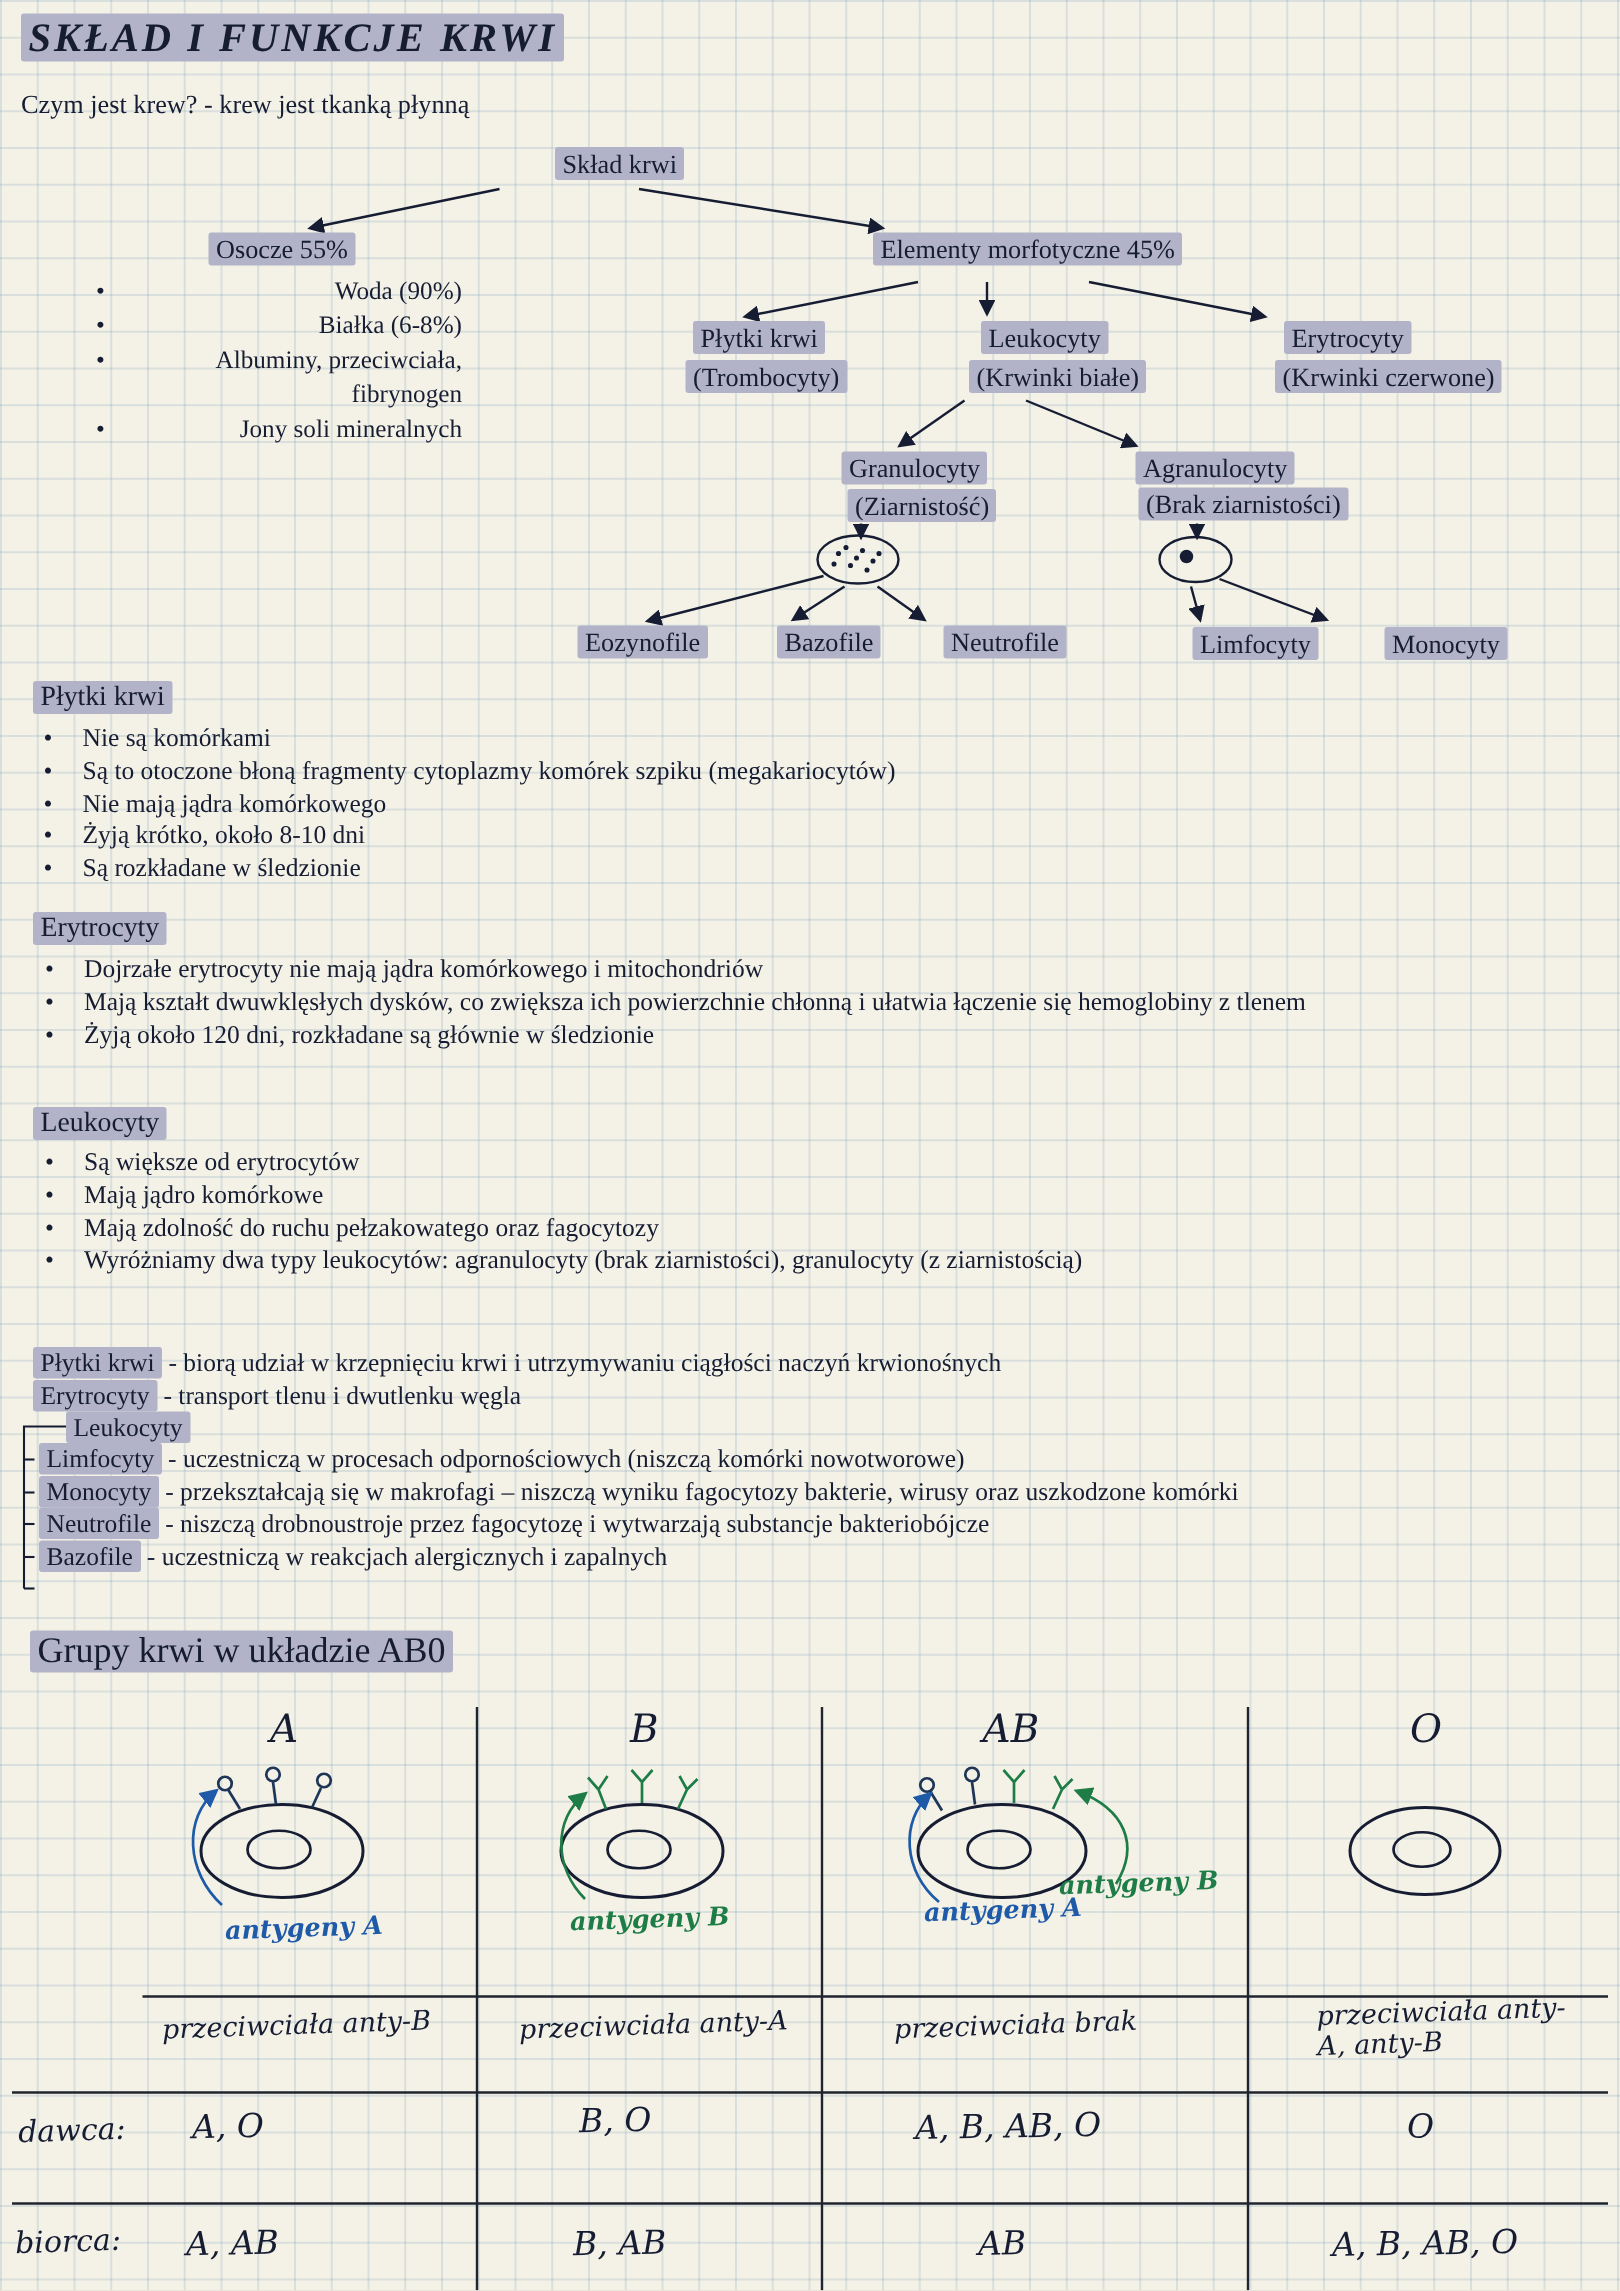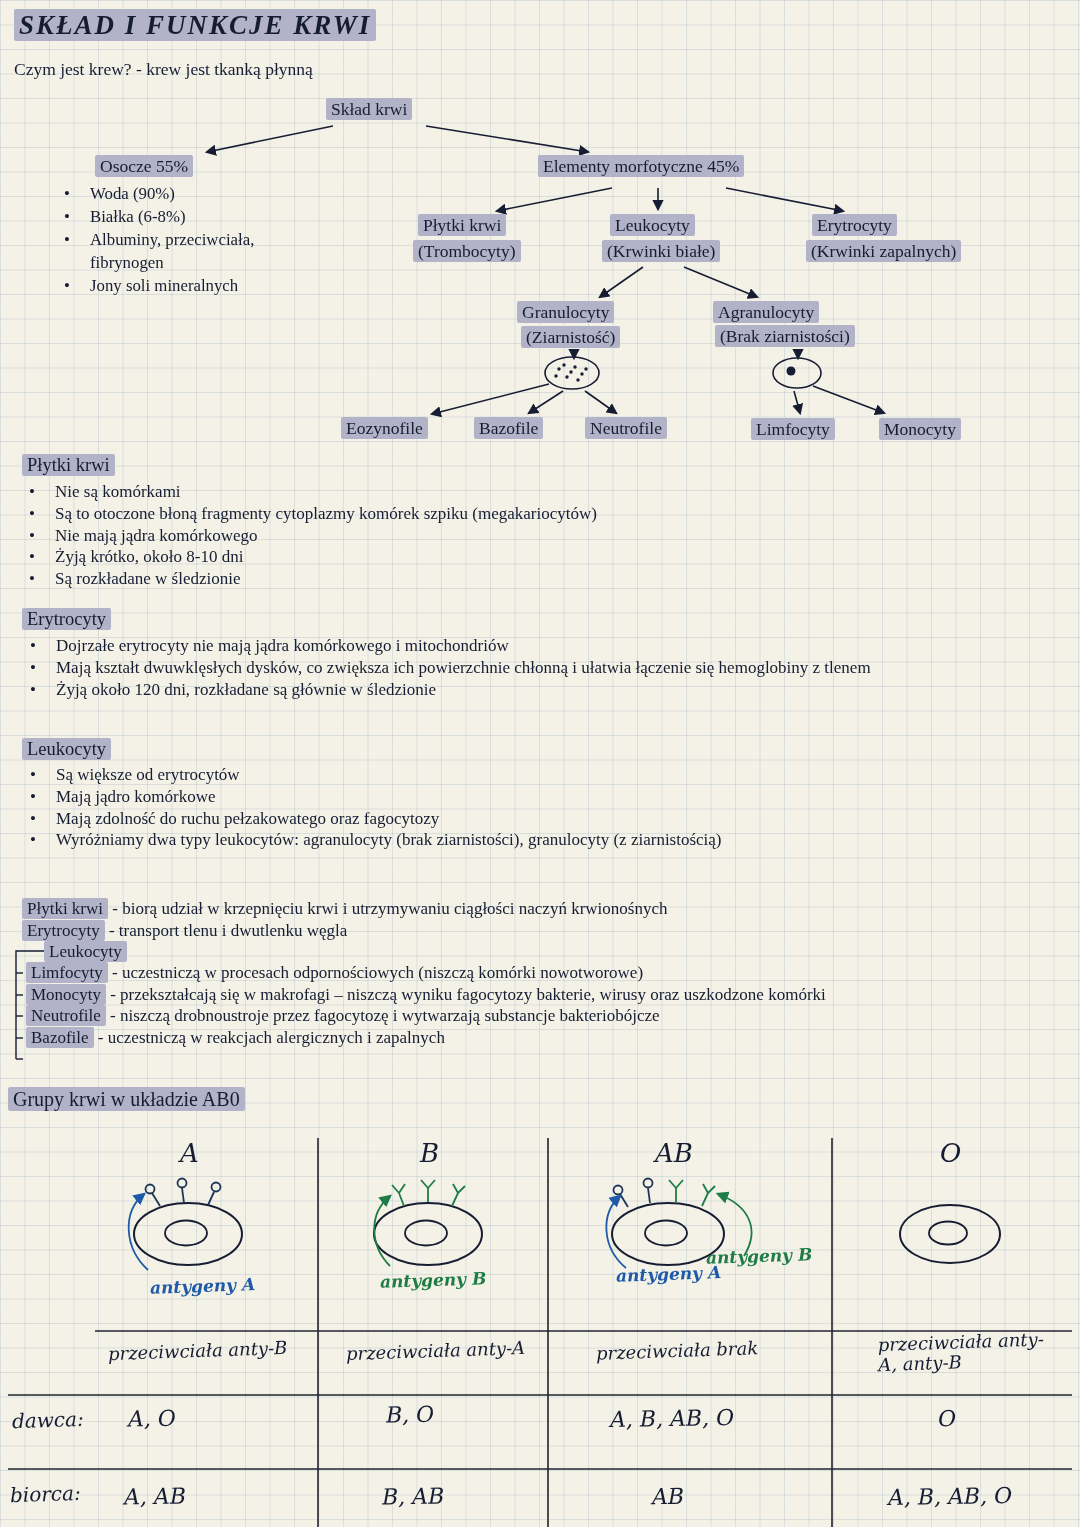--- a/index.html
+++ b/index.html
@@ -11,27 +11,27 @@
       linear-gradient(to bottom, rgba(120,158,184,0.22) 1px, transparent 1px);
     background-size:24.5px 24.5px;
     font-family:"Liberation Serif","DejaVu Serif",serif;
     color:#161d33;
   }
   .abs{position:absolute;}
   .hl{background:#b2b3c8;border-radius:2px;padding:1px 5px;
       box-decoration-break:clone;-webkit-box-decoration-break:clone;}
   .title{left:14px;top:10px;font-size:27px;font-weight:bold;font-style:italic;letter-spacing:2px;}
   .intro{left:14px;top:59px;font-size:17.5px;}
-  .node{position:absolute;font-size:17.5px;white-space:nowrap;}
+  .node{position:absolute;font-size:17.5px;white-space:nowrap;margin-left:44px;}
   .sec-header{font-size:18.5px;font-weight:bold;white-space:nowrap;}
   .sec-header .hl{font-weight:normal;}
   ul.bullets{list-style:none;margin:0;padding:0;}
   ul.bullets li{position:relative;padding-left:32px;line-height:21.8px;font-size:17px;}
   ul.bullets li::before{content:"\2022";position:absolute;left:6px;}
-  ul.osocze li{line-height:23px;font-size:16.8px;}
+  ul.osocze li{line-height:23px;font-size:16.8px;text-align:right;}
   .fn-line{font-size:17px;white-space:nowrap;}
   .hand{font-family:"DejaVu Serif","Liberation Serif",serif;font-style:italic;}
   .colhead{font-size:26px;}
   .antigen-a{color:#1e5aa8;font-size:17px;font-weight:bold;transform:rotate(-2deg);}
   .antigen-b{color:#1e7d46;font-size:17px;font-weight:bold;transform:rotate(-2deg);}
   .antibody{font-size:18px;transform:rotate(-2deg);white-space:nowrap;}
   .antibody.wrap{white-space:normal;width:180px;line-height:20px;}
   .rowlabel{font-size:20px;transform:rotate(-2deg);}
   .groupval{font-size:22px;transform:rotate(-1deg);white-space:nowrap;}
   svg.overlay{position:absolute;left:0;top:0;pointer-events:none;}
@@ -182,21 +182,21 @@
     <span class="hl">(Trombocyty)</span></div>
 
   <div class="node" style="left:610px;top:215px">
     <span class="hl">Leukocyty</span></div>
   <div class="node" style="left:602px;top:241px">
     <span class="hl">(Krwinki białe)</span></div>
 
   <div class="node" style="left:812px;top:215px">
     <span class="hl">Erytrocyty</span></div>
   <div class="node" style="left:806px;top:241px">
-    <span class="hl">(Krwinki zapalnych)</span></div>
+    <span class="hl">(Krwinki czerwone)</span></div>
 
   <div class="node" style="left:517px;top:302px">
     <span class="hl">Granulocyty</span></div>
   <div class="node" style="left:521px;top:327px">
     <span class="hl">(Ziarnistość)</span></div>
 
   <div class="node" style="left:713px;top:302px">
     <span class="hl">Agranulocyty</span></div>
   <div class="node" style="left:715px;top:326px">
     <span class="hl">(Brak ziarnistości)</span></div>
@@ -254,21 +254,21 @@
   <div class="abs fn-line" style="left:26px;top:985px">
     <span class="hl">Monocyty</span>
     <span>- przekształcają się w makrofagi – niszczą wyniku fagocytozy bakterie, wirusy oraz uszkodzone komórki</span></div>
   <div class="abs fn-line" style="left:26px;top:1006px">
     <span class="hl">Neutrofile</span>
     <span>- niszczą drobnoustroje przez fagocytozę i wytwarzają substancje bakteriobójcze</span></div>
   <div class="abs fn-line" style="left:26px;top:1028px">
     <span class="hl">Bazofile</span>
     <span>- uczestniczą w reakcjach alergicznych i zapalnych</span></div>
 
-  <div class="abs" style="left:8px;top:1088px;font-size:20px">
+  <div class="abs" style="left:20px;top:1088px;font-size:24px">
     <span class="hl">Grupy krwi w układzie AB0</span></div>
 
   <div class="abs hand colhead" style="left:180px;top:1138px">A</div>
   <div class="abs hand colhead" style="left:420px;top:1138px">B</div>
   <div class="abs hand colhead" style="left:655px;top:1138px">AB</div>
   <div class="abs hand colhead" style="left:940px;top:1138px">O</div>
 
   <div class="abs hand antigen-a" style="left:150px;top:1276px">antygeny A</div>
   <div class="abs hand antigen-b" style="left:380px;top:1270px">antygeny B</div>
   <div class="abs hand antigen-a" style="left:616px;top:1264px">antygeny A</div>

